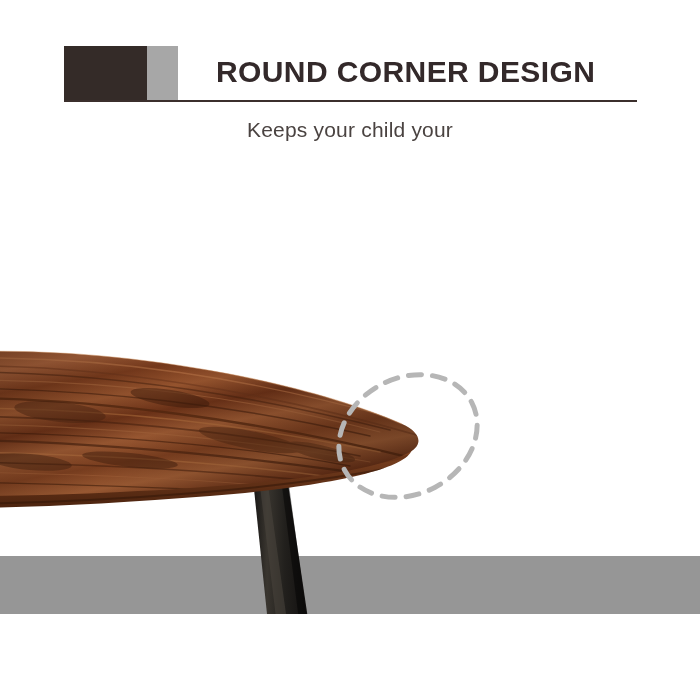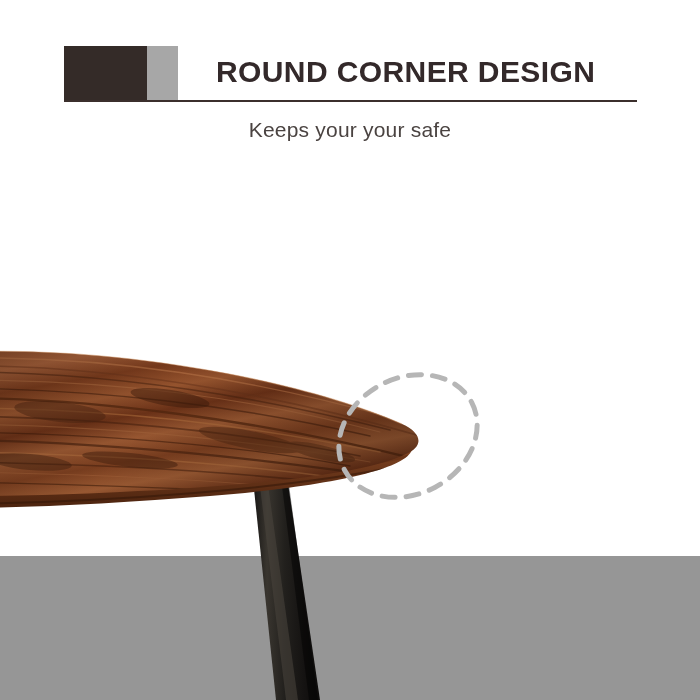--- a/index.html
+++ b/index.html
@@ -3,21 +3,21 @@
 <meta charset="utf-8">
 <style>
   html, body {
     margin: 0;
     padding: 0;
     background: #ffffff;
   }
   #scene {
     position: relative;
     width: 700px;
-    height: 700px;
+    height: 614px;
     overflow: hidden;
     background: #84cc16;
     font-family: "Liberation Sans", sans-serif;
   }
 
   
   .header-block {
     position: absolute;
     top: 46px;
     height: 54px;
@@ -205,15 +205,15 @@
     </svg>
   </div>
 
   <div class="header-block block-dark"></div>
   <div class="header-block block-gray"></div>
 
   <div class="title">ROUND CORNER DESIGN</div>
 
   <div class="rule"></div>
 
-  <div class="subtitle">Keeps your your safe</div>
+  <div class="subtitle">Keeps your child your</div>
 
 </div>
 
 </body></html>

